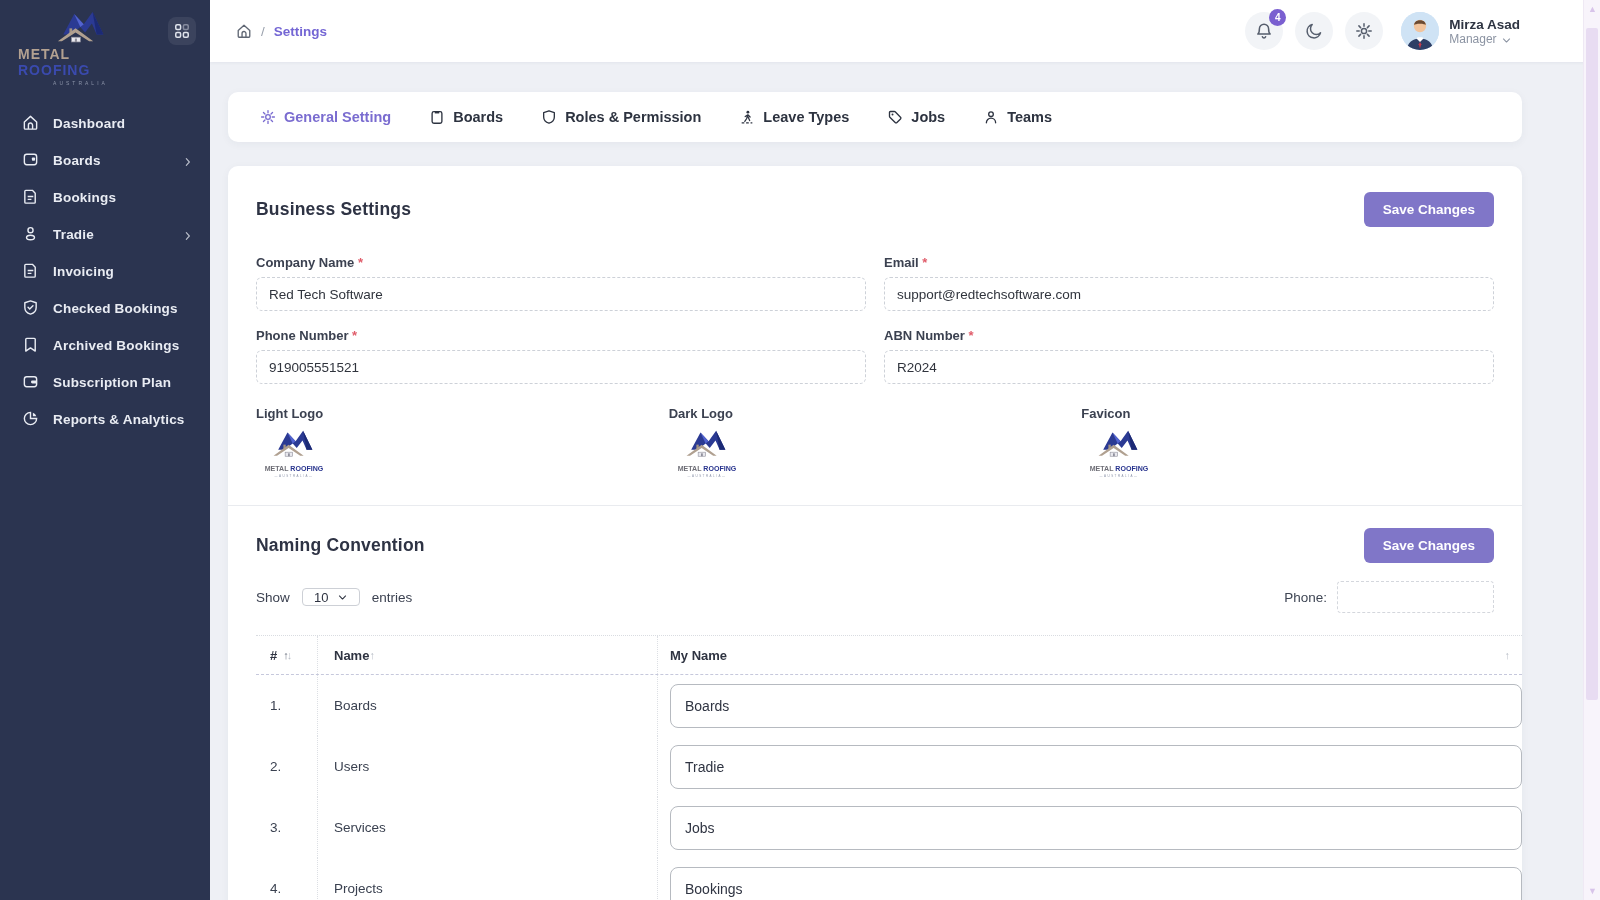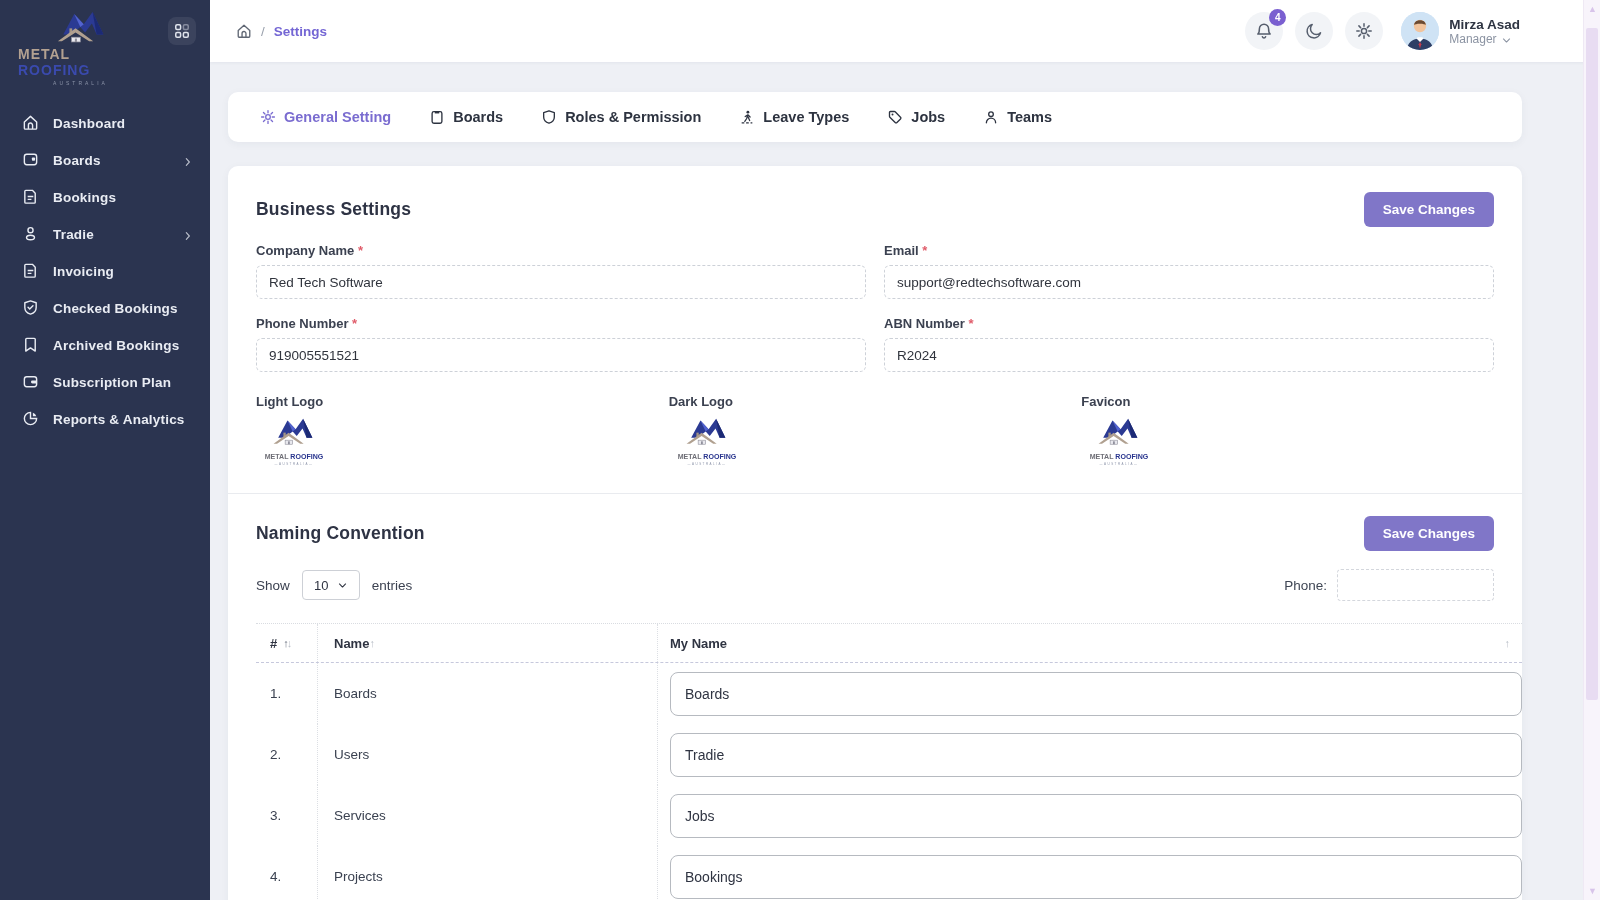--- a/index.html
+++ b/index.html
@@ -50,36 +50,36 @@
   .tab.active { color:#7a6cd0; }
 
   .main-card { margin-top:24px; background:#fff; border-radius:10px;
     box-shadow:0 2px 8px rgba(40,50,80,.05); padding:26px 28px 0; height:760px; overflow:hidden; }
   .section-head { display:flex; align-items:center; justify-content:space-between; }
   .section-title { font-size:17.5px; font-weight:bold; color:#2e3344; letter-spacing:.2px; }
   .save-btn { background:#8076c8; color:#fff; border:none; border-radius:6px; font-size:13.5px;
     font-weight:bold; padding:10px 19px; cursor:pointer; font-family:inherit; }
 
   .form-grid { display:grid; grid-template-columns:1fr 1fr; column-gap:18px; row-gap:17px;
-    margin-top:16px; }
+    margin-top:28px; }
   .field label { display:block; font-size:13px; font-weight:bold; color:#3b4150; margin-bottom:7px; }
   .req { color:#e05c6a; }
   .field input { width:100%; height:34px; border:1px dashed #cdd1d8; border-radius:6px;
     padding:0 12px; font-size:13.5px; color:#30343d; font-family:inherit; background:#fff; outline:none; }
 
   .logos-row { display:grid; grid-template-columns:1fr 1fr 1fr; margin-top:22px; }
   .logo-slot .logo-label { font-size:13px; font-weight:bold; color:#3b4150; }
   .logo-slot .logo-img { margin-top:8px; cursor:pointer; }
 
   .divider { border:none; border-top:1px solid #e9ebef; margin:24px -28px 0; }
 
   .nc-head { margin-top:22px; }
   .table-controls { display:flex; align-items:center; justify-content:space-between; margin-top:18px; }
   .show-group { display:flex; align-items:center; gap:12px; font-size:13.5px; color:#3b4150; }
-  .page-size { width:58px; height:30px; border:1px solid #cdd0d6; border-radius:4px; display:flex;
+  .page-size { width:58px; height:18px; border:1px solid #cdd0d6; border-radius:4px; display:flex;
     align-items:center; justify-content:center; gap:8px; font-size:13px; color:#2f3442; cursor:pointer; }
   .search-group { display:flex; align-items:center; gap:10px; font-size:13.5px; color:#3f4654; }
   .search-input { width:157px; height:32px; border:1px dashed #d4d7dd; border-radius:4px;
     background:#fff; padding:0 10px; font-family:inherit; font-size:13px; outline:none; }
 
   .nc-table { margin:22px -28px 0 0; }
   .t-header { display:flex; border-top:1px dotted #d9dce1; border-bottom:1px dashed #c6c8dc;
     height:40px; align-items:center; font-size:13px; font-weight:bold; color:#2f3442; }
   .t-row { display:flex; align-items:center; height:61px; font-size:13.5px; color:#3a4150; }
   .col-num { width:62px; padding-left:14px; border-right:1px dotted #dcdfe4; align-self:stretch;

